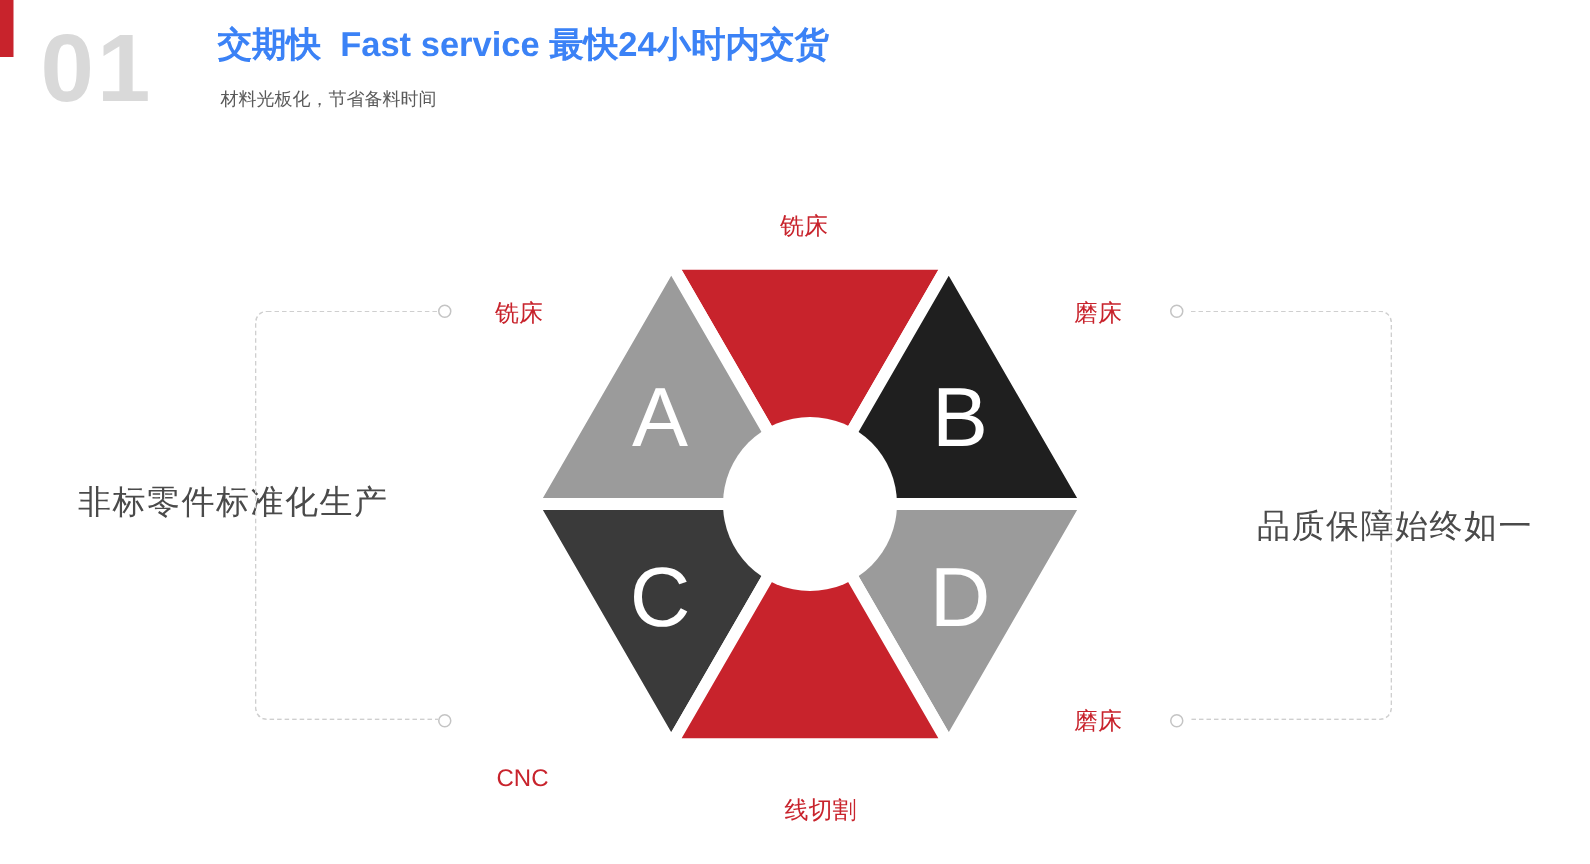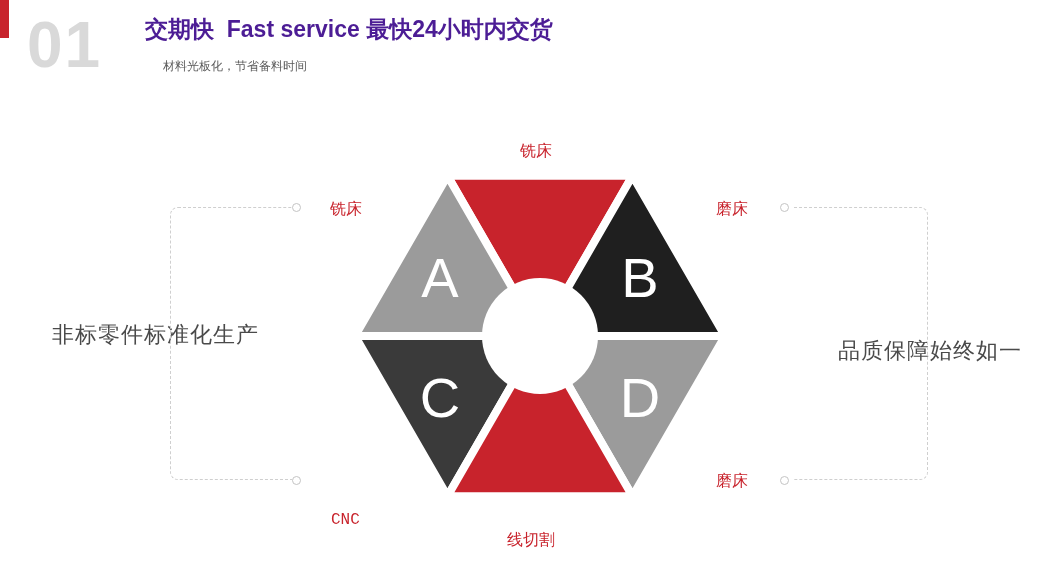--- a/index.html
+++ b/index.html
@@ -25,48 +25,46 @@
     font-weight: bold;
     color: #d9d9d9;
     letter-spacing: 2px;
     line-height: 1.3;
   }
   .title {
     position: absolute;
     left: 145px; top: 14px;
     font-size: 23px;
     font-weight: bold;
-    color: #4c1d95;
+    color: #3b82f6;
     white-space: pre;
   }
   .bullets {
     position: absolute;
     left: 147px; top: 58px;
     font-size: 12px;
     color: #5a5a5a;
     line-height: 17px;
-    margin-left: 16px;
   }
   .caption {
     position: absolute;
     font-size: 22px;
     color: #4a4a4a;
     letter-spacing: 1px;
   }
   .caption-left { left: 52px; top: 320px; font-family: Liberation Mono, monospace; }
   .caption-right { left: 838px; top: 320px; margin-top: 16px; }
   .seg-label {
     position: absolute;
     font-size: 16px;
     color: #c8232c;
     white-space: nowrap;
-    font-family: Liberation Mono, monospace;
   }
   .lbl-top { left: 520px; top: 141px; }
-  .lbl-bottom { left: 507px; top: 530px; }
+  .lbl-bottom { left: 523px; top: 530px; }
   .lbl-upper-left { left: 330px; top: 199px; }
   .lbl-lower-left { left: 331px; top: 471px; margin-top: 40px; }
   .lbl-upper-right { left: 716px; top: 199px; }
   .lbl-lower-right { left: 716px; top: 471px; }
   .bracket {
     position: absolute;
     border: 1px dashed #cfcfcf;
   }
   .bracket-left {
     left: 170px; top: 207px;

